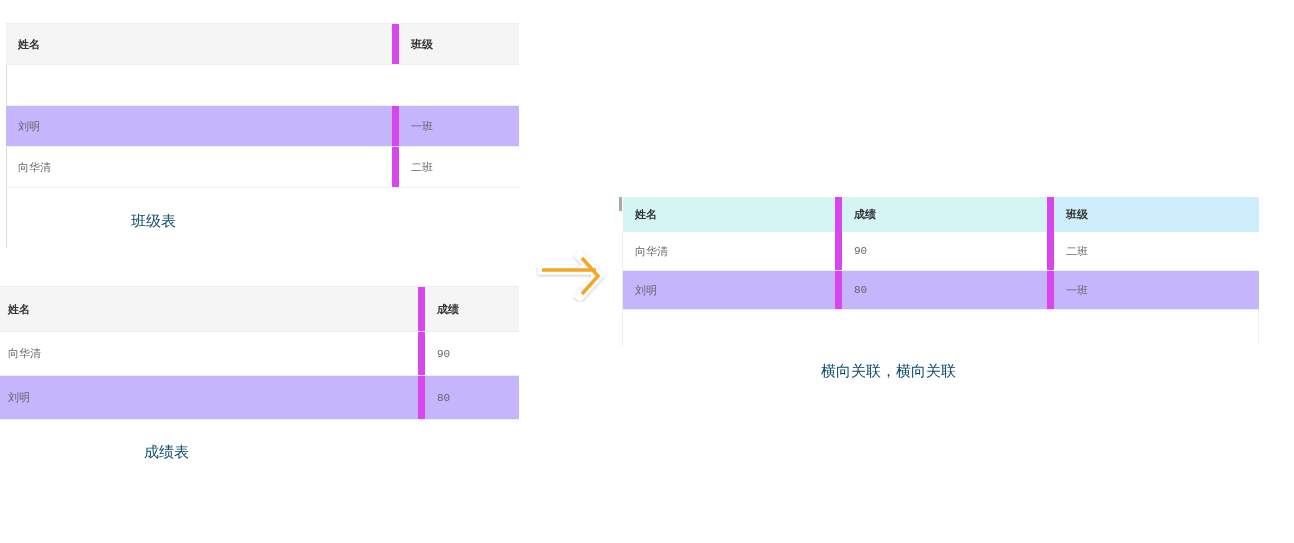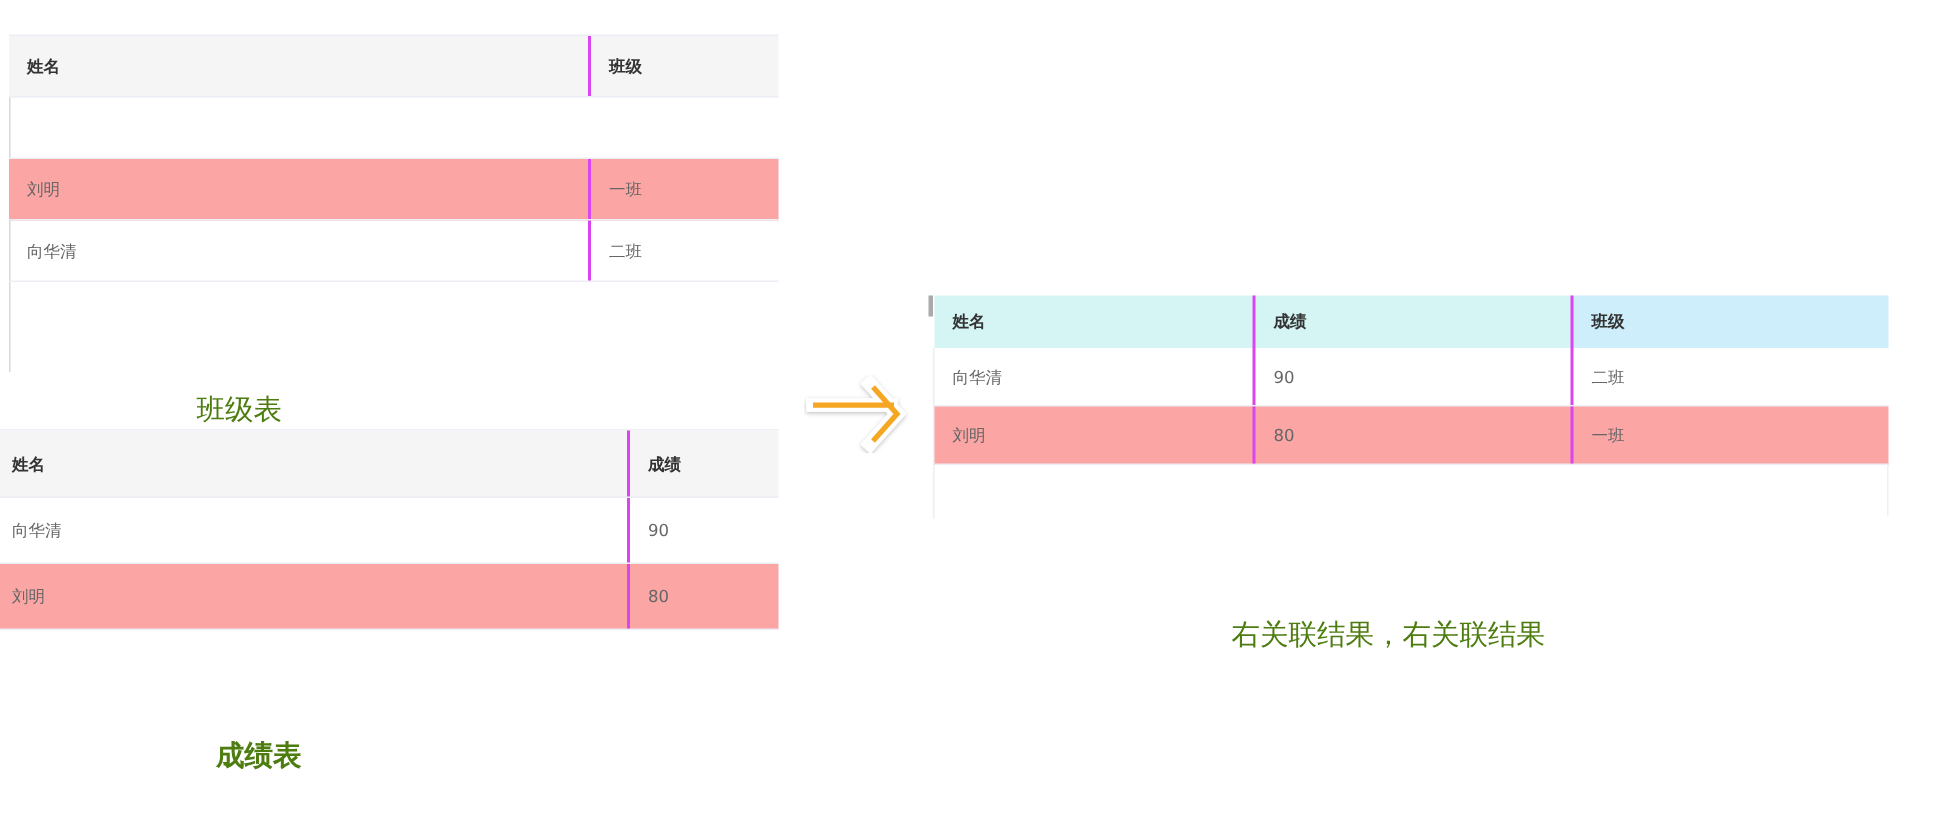--- a/index.html
+++ b/index.html
@@ -2,23 +2,23 @@
 <html><head>
 <meta charset="utf-8">
 <style>
   html, body { margin: 0; padding: 0; background: #ffffff; }
   body { width: 1294px; height: 543px; position: relative; overflow: hidden;
          font-family: "DejaVu Sans", "Liberation Sans", sans-serif; }
   .tbl { position: absolute; border-collapse: collapse; font-size: 11px; color: #666; }
   .tbl .row { display: flex; border-bottom: 1px solid #ebeef5; }
   .tbl .cell { padding-left: 12px; display: flex; align-items: center; box-sizing: border-box; }
   .tbl .head { background: #f5f5f5; color: #333; font-weight: bold; }
-  .tbl .alt { background: #fca5a5; }
-  .tbl .cell + .cell { border-left: 2px solid #d946ef; }
-  .caption { position: absolute; color: #4d7c0f; font-size: 19px; margin-top: 48px; }
+  .tbl .alt { background: #c4b5fd; }
+  .tbl .cell + .cell { border-left: 7px solid #d946ef; font-family: Liberation Mono, monospace; }
+  .caption { position: absolute; color: #0c4a6e; font-size: 15px; }
   
   #t1 { left: 6px; top: 23px; width: 513px; border-top: 1px solid #ebeef5; }
   #t1 .row { height: 40px; }
   #t1 .c1 { width: 386px; }
   #t1 .c2 { width: 127px; }
   #t1-leftline { position: absolute; left: 6px; top: 64px; width: 1px; height: 184px; background: #d8d8d8; }
   
   #t2 { left: 0px; top: 286px; width: 519px; border-top: 1px solid #ebeef5; }
   #t2 .row { height: 43px; }
   #t2 .head { height: 44px; }
@@ -67,21 +67,21 @@
   </div>
   <div class="row">
     <div class="cell c1">向华清</div>
     <div class="cell c2">90</div>
   </div>
   <div class="row alt">
     <div class="cell c1">刘明</div>
     <div class="cell c2">80</div>
   </div>
 </div>
-<div class="caption" style="left:144px; top:443px;font-weight:bold;">成绩表</div>
+<div class="caption" style="left:144px; top:443px;">成绩表</div>
 
 <div id="arrow">
   <svg width="76" height="52" viewBox="0 0 76 52">
     <defs>
       <filter id="sh" x="-20%" y="-20%" width="140%" height="140%">
         <feDropShadow dx="0" dy="1" stdDeviation="1.5" flood-color="#000" flood-opacity="0.25"></feDropShadow>
       </filter>
     </defs>
     <g filter="url(#sh)">
       <path d="M6 20 H58 M44 6 L62 26 L44 46" stroke="#ffffff" stroke-width="9" fill="none" stroke-linecap="square"></path>
@@ -103,13 +103,13 @@
     <div class="cell c2">90</div>
     <div class="cell c3">二班</div>
   </div>
   <div class="row alt">
     <div class="cell c1">刘明</div>
     <div class="cell c2">80</div>
     <div class="cell c3">一班</div>
   </div>
   <div class="row empty"></div>
 </div>
-<div class="caption" style="left:821px; top:362px;">右关联结果，右关联结果</div>
+<div class="caption" style="left:821px; top:362px;">横向关联，横向关联</div>
 
 </body></html>

